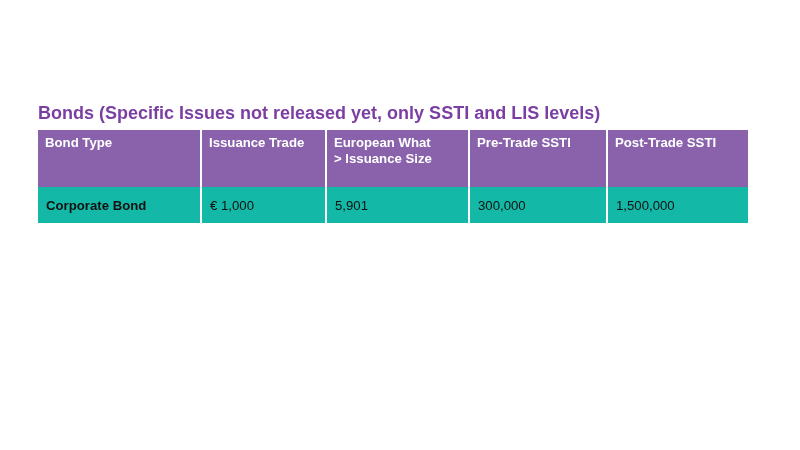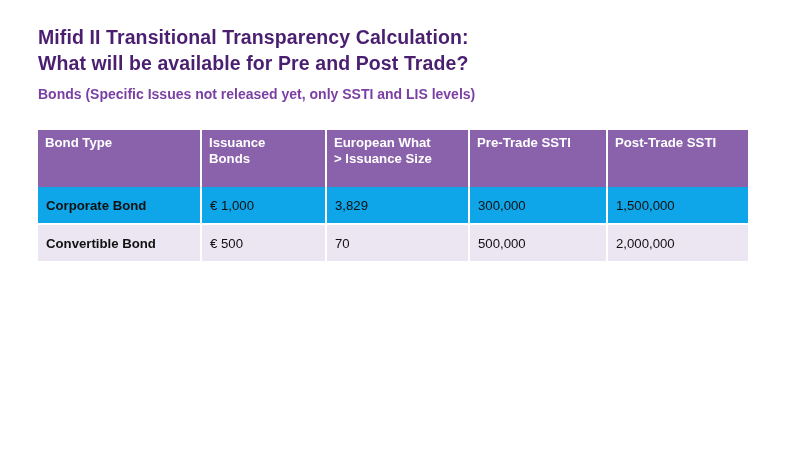--- a/index.html
+++ b/index.html
@@ -31,22 +31,22 @@
     font-size: 19.5px;
     font-weight: bold;
     color: #4a1f70;
     line-height: 26px;
     letter-spacing: 0.1px;
     white-space: nowrap;
   }
   .subtitle {
     position: absolute;
     left: 38px;
-    top: 86px;
-    font-size: 14px;
+    top: 103px;
+    font-size: 18px;
     font-weight: bold;
     color: #7b3fa3;
     white-space: nowrap;
   }
   table.bond-table {
     position: absolute;
     left: 38px;
     top: 130px;
     width: 710px;
     border-collapse: collapse;
@@ -85,66 +85,55 @@
   tbody tr:last-child td { border-bottom: none; }
 
   tbody td.label {
     font-weight: bold;
     text-align: left;
   }
   tbody td.num {
     text-align: left;
     font-weight: normal;
   }
-  tr.band-a td { background: #0ea5e9; }
+  tr.band-a td { background: #14b8a6; }
   tr.band-b td { background: #ece6f2; }
 </style>
 </head>
 <body>
 
 <div class="slide">
 
-  <div class="title-block">
-    <div class="title-line">Mifid II Transitional Transparency Calculation:</div>
-    <div class="title-line">What will be available for Pre and Post Trade?</div>
-  </div>
 
   <div class="subtitle">Bonds (Specific Issues not released yet, only SSTI and LIS levels)</div>
 
   <table class="bond-table">
     <colgroup>
       <col class="c0">
         <col class="c1">
         <col class="c2">
         <col class="c3">
         <col class="c4">
     </colgroup>
     <thead>
       <tr>
         <th>Bond Type</th>
-        <th>Issuance Bonds</th>
+        <th>Issuance Trade</th>
         <th>
           <span>European What</span><br>
           <span>&gt; Issuance Size</span>
         </th>
         <th>Pre-Trade SSTI</th>
         <th>Post-Trade SSTI</th>
       </tr>
     </thead>
     <tbody>
       <tr class="band-a">
         <td class="label">Corporate Bond</td>
         <td class="num">€ 1,000</td>
-        <td class="num">3,829</td>
+        <td class="num">5,901</td>
         <td class="num">300,000</td>
         <td class="num">1,500,000</td>
-      </tr>
-      <tr class="band-b">
-        <td class="label">Convertible Bond</td>
-        <td class="num">€ 500</td>
-        <td class="num">70</td>
-        <td class="num">500,000</td>
-        <td class="num">2,000,000</td>
       </tr>
     </tbody>
   </table>
 
 </div>
 
 </body></html>

